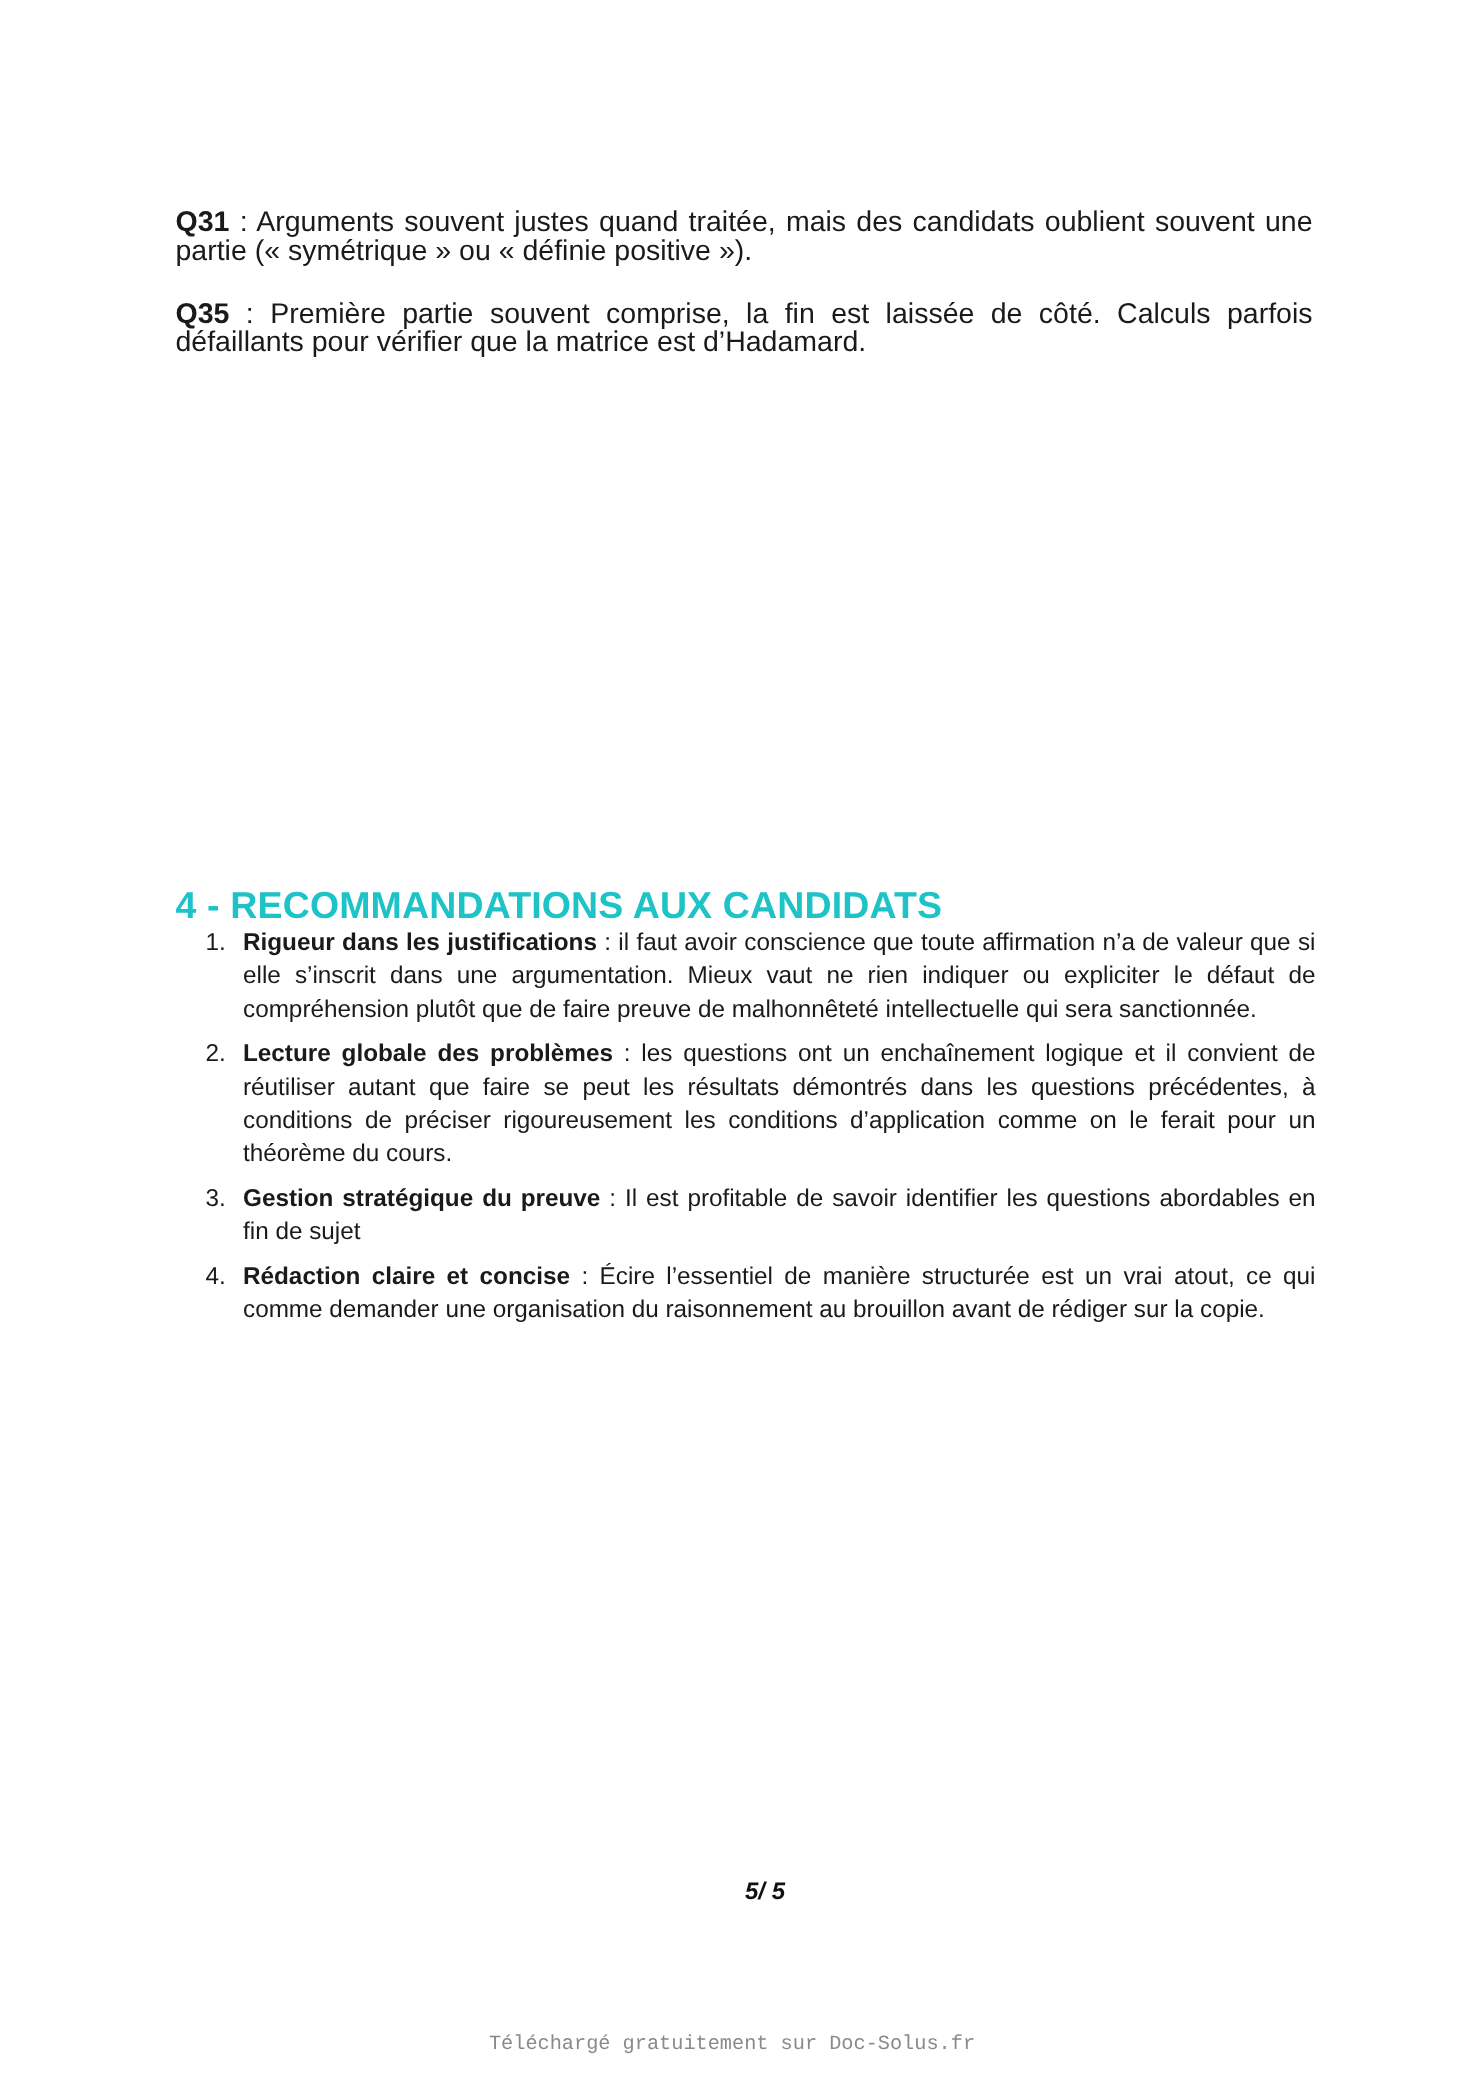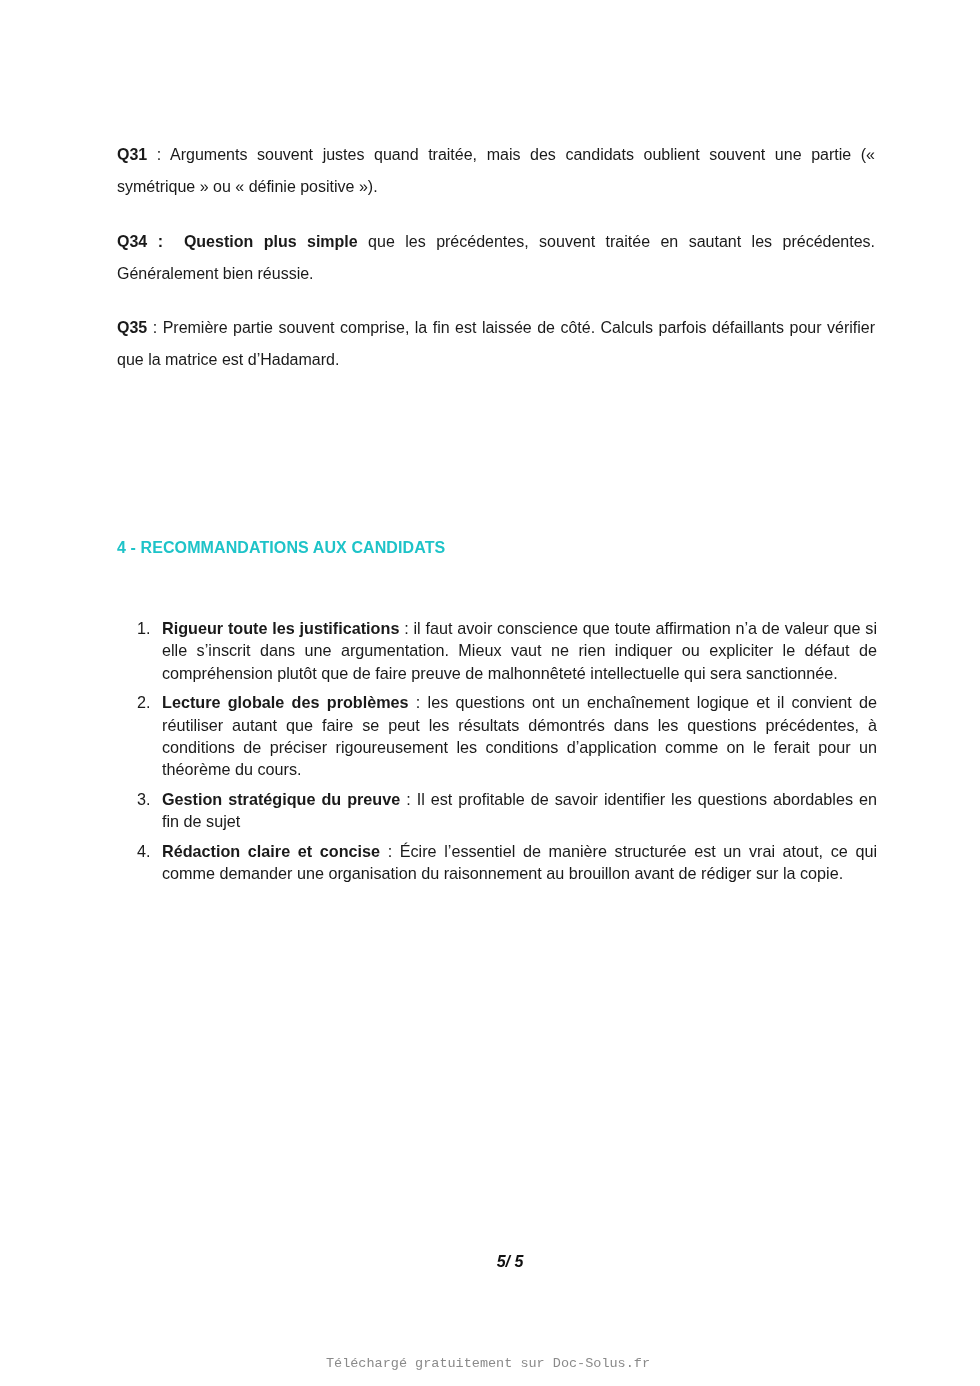--- a/index.html
+++ b/index.html
@@ -2,27 +2,27 @@
 <html><head>
   <meta charset="utf-8">
   <style>
     html, body { margin: 0; padding: 0; background: #ffffff; }
     body {
       width: 980px; height: 1386px; position: relative; overflow: hidden;
       font-family: "Liberation Sans", sans-serif; color: #1a1a1a;
     }
     .content { position: absolute; left: 117px; top: 139px; width: 758px; }
     .para {
-      font-size: 16px; line-height: 32px; text-align: justify;
+      font-size: 19px; line-height: 19px; text-align: justify;
       margin: 0 0 22.5px 0;
     }
     .para b { font-weight: bold; }
     .heading {
-      position: absolute; left: 117px; top: 539px;
-      font-size: 16px; font-weight: bold; color: #1ec3c8; letter-spacing: 0.1px;
+      position: absolute; left: 117px; top: 590px;
+      font-size: 25px; font-weight: bold; color: #1ec3c8; letter-spacing: 0.1px;
     }
     .reco-list {
       position: absolute; left: 117px; top: 617px; width: 760px;
       margin: 0; padding: 0; list-style: none;
     }
     .reco-item {
       position: relative; padding-left: 45px;
       font-size: 16.2px; line-height: 22.3px; text-align: justify;
       margin-bottom: 7.5px;
     }
@@ -37,30 +37,29 @@
     }
   </style>
 </head>
 <body>
 
 <div class="content">
   <p class="para"><b>Q31</b><span> : </span><span>Arguments souvent justes quand traitée, mais des candidats oublient souvent une partie (« symétrique » ou « définie positive »).</span></p>
 
 
 
-  <p class="para"><b>Q34 :</b><span style="white-space:pre">  </span><b>Question plus simple</b><span> que les précédentes, souvent traitée en sautant les précédentes. Généralement bien réussie.</span></p>
 
   <p class="para"><b>Q35</b><span> : </span><span>Première partie souvent comprise, la fin est laissée de côté. Calculs parfois défaillants pour vérifier que la matrice est d’Hadamard.</span></p>
 
 </div>
 
 <h2 class="heading" style="margin:0">4 - RECOMMANDATIONS AUX CANDIDATS</h2>
 
 <ol class="reco-list">
-  <li class="reco-item"><span class="reco-num">1.</span><b>Rigueur toute les justifications</b><span> : il faut avoir conscience que toute affirmation n’a de valeur que si elle s’inscrit dans une argumentation. Mieux vaut ne rien indiquer ou expliciter le défaut de compréhension plutôt que de faire preuve de malhonnêteté intellectuelle qui sera sanctionnée.</span></li>
+  <li class="reco-item"><span class="reco-num">1.</span><b>Rigueur dans les justifications</b><span> : il faut avoir conscience que toute affirmation n’a de valeur que si elle s’inscrit dans une argumentation. Mieux vaut ne rien indiquer ou expliciter le défaut de compréhension plutôt que de faire preuve de malhonnêteté intellectuelle qui sera sanctionnée.</span></li>
   <li class="reco-item"><span class="reco-num">2.</span><b>Lecture globale des problèmes</b><span> : les questions ont un enchaînement logique et il convient de réutiliser autant que faire se peut les résultats démontrés dans les questions précédentes, à conditions de préciser rigoureusement les conditions d’application comme on le ferait pour un théorème du cours.</span></li>
   <li class="reco-item"><span class="reco-num">3.</span><b>Gestion stratégique du preuve</b><span> : Il est profitable de savoir identifier les questions abordables en fin de sujet</span></li>
   <li class="reco-item"><span class="reco-num">4.</span><b>Rédaction claire et concise</b><span> : Écire l’essentiel de manière structurée est un vrai atout, ce qui comme demander une organisation du raisonnement au brouillon avant de rédiger sur la copie.</span></li>
 </ol>
 
 <div class="page-num">5/ 5</div>
 
 <div class="footer">Téléchargé gratuitement sur Doc-Solus.fr</div>
 
 </body></html>

